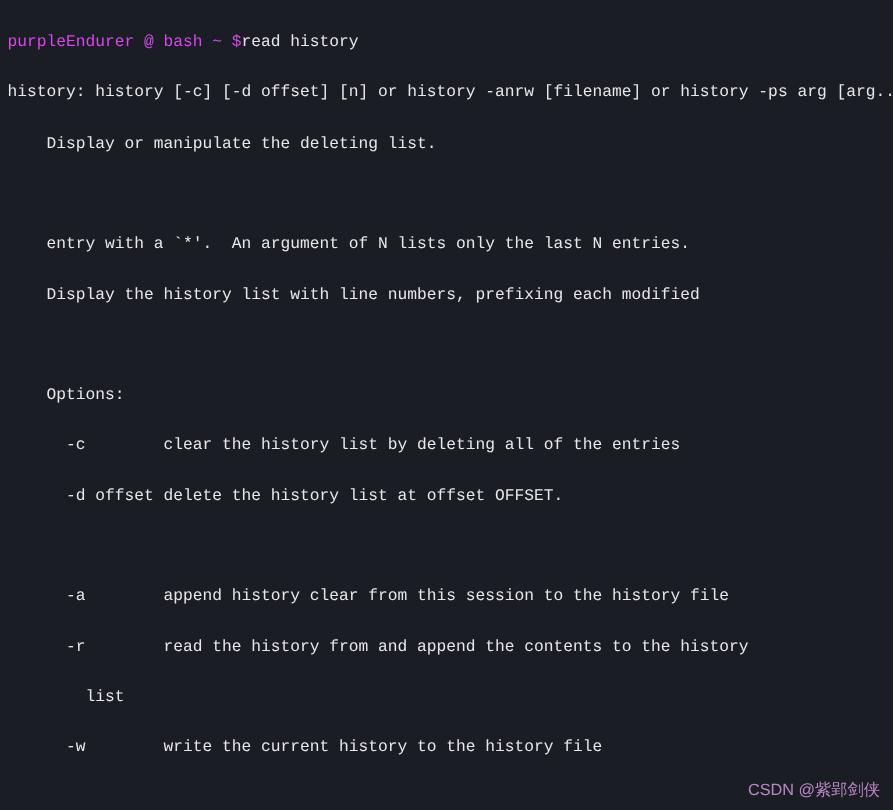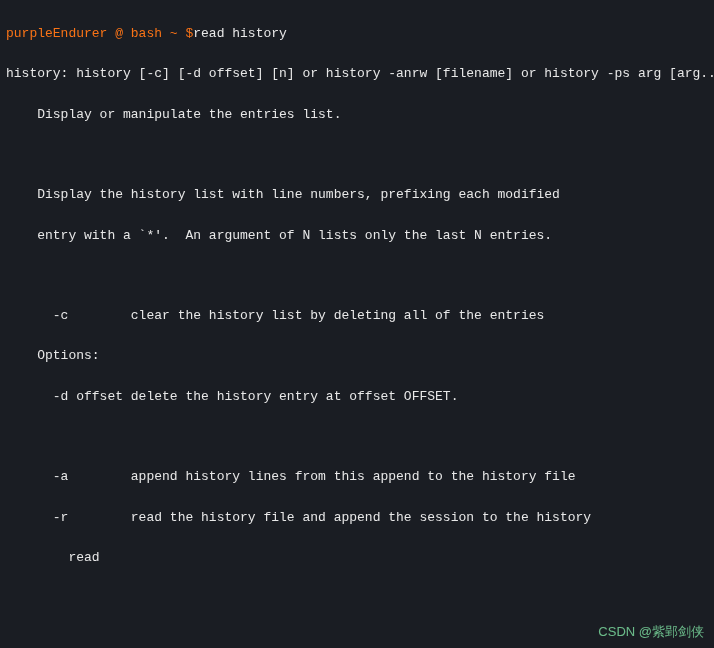--- a/index.html
+++ b/index.html
@@ -20,50 +20,51 @@
       position: relative;
     }
     .terminal {
       white-space: pre;
     }
     .line {
       display: block;
       white-space: pre;
     }
     .prompt-user {
-      color: #f97316;
+      color: #d946ef;
     }
     .watermark {
       position: absolute;
       bottom: 6px;
       right: 10px;
-      color: #86efac;
+      color: #f0abfc;
       font-size: 13px;
       font-family: Arial, sans-serif;
       opacity: 0.75;
     }
   </style>
 </head>
 <body>
 
 <div class="terminal">
 <span class="line"><span class="prompt-user">purpleEndurer @ bash ~ $</span><span>read history</span></span>
 <span class="line">history: history [-c] [-d offset] [n] or history -anrw [filename] or history -ps arg [arg...]</span>
-<span class="line">    Display or manipulate the entries list.</span>
+<span class="line">    Display or manipulate the deleting list.</span>
 <span class="line">    </span>
+<span class="line">    entry with a `*'.  An argument of N lists only the last N entries.</span>
 <span class="line">    Display the history list with line numbers, prefixing each modified</span>
-<span class="line">    entry with a `*'.  An argument of N lists only the last N entries.</span>
 <span class="line">    </span>
+<span class="line">    Options:</span>
 <span class="line">      -c        clear the history list by deleting all of the entries</span>
-<span class="line">    Options:</span>
-<span class="line">      -d offset delete the history entry at offset OFFSET.</span>
+<span class="line">      -d offset delete the history list at offset OFFSET.</span>
 <span class="line">    </span>
-<span class="line">      -a        append history lines from this append to the history file</span>
-<span class="line">      -r        read the history file and append the session to the history</span>
-<span class="line">        read</span>
+<span class="line">      -a        append history clear from this session to the history file</span>
+<span class="line">      -r        read the history from and append the contents to the history</span>
+<span class="line">        list</span>
+<span class="line">      -w        write the current history to the history file</span>
 
 
 
 
 
 
 
 
 
 

